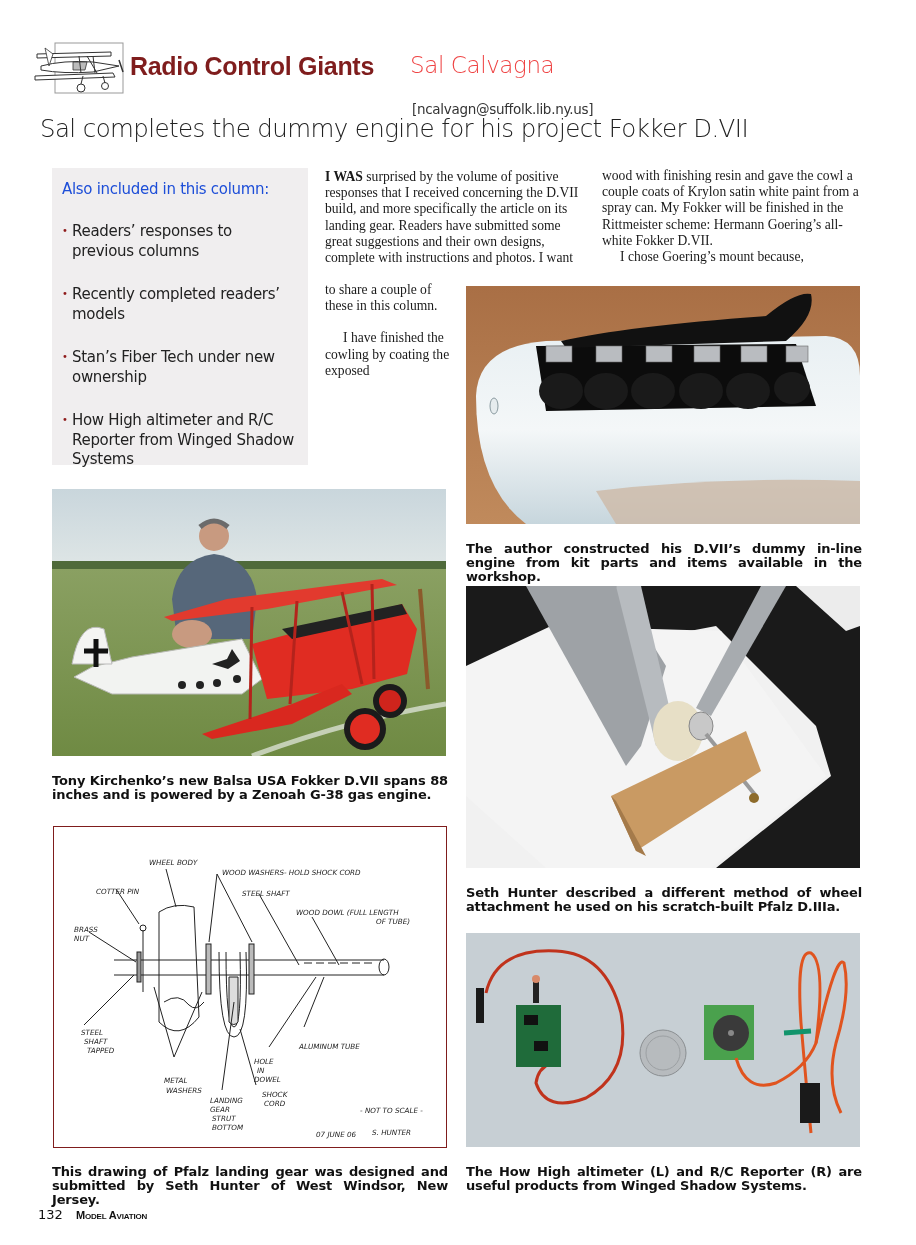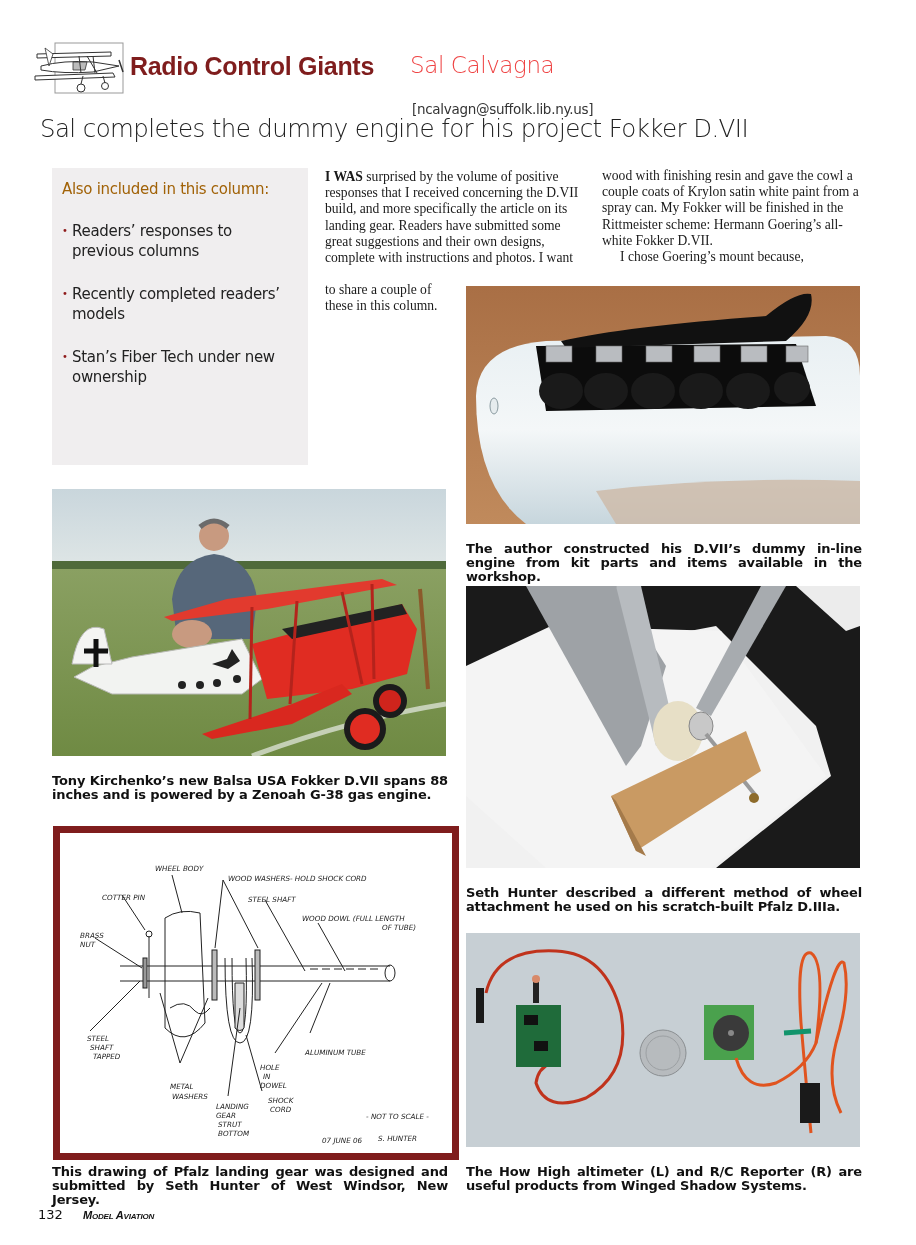--- a/index.html
+++ b/index.html
@@ -8,55 +8,55 @@
 
   
   .logo { left: 33px; top: 40px; width: 96px; height: 56px; }
   .column-name { left: 130px; top: 52px; font-family: "Liberation Sans", sans-serif; font-weight: bold; font-size: 25px; color: #7f1d1d; letter-spacing: -0.3px; }
   .author { left: 410px; top: 52px; font-family: "DejaVu Sans", sans-serif; font-size: 23px; color: #ef4444; font-weight: 300; letter-spacing: -0.4px; }
   .email { left: 412px; top: 81px; font-family: "DejaVu Sans", sans-serif; font-size: 13.5px; color: #333; letter-spacing: -0.3px; margin-top: 20px; }
   .headline { left: 40px; top: 114px; font-family: "DejaVu Sans", sans-serif; font-size: 24.5px; color: #222; letter-spacing: -0.6px; font-weight: 300; text-align: center; }
 
   
   .sidebar { left: 52px; top: 168px; width: 256px; height: 297px; background: #f0eeef; box-sizing: border-box; padding: 12px 10px 0 10px; font-family: "DejaVu Sans", sans-serif; }
-  .sidebar-title { font-size: 15px; color: #a16207; margin-bottom: 14px; letter-spacing: -0.3px; }
+  .sidebar-title { font-size: 15px; color: #1d4ed8; margin-bottom: 14px; letter-spacing: -0.3px; }
   .sidebar-list { list-style: none; margin: 0; padding: 0; }
   .sidebar-list li { font-size: 15px; line-height: 19.5px; color: #222; margin-bottom: 18px; padding-left: 10px; text-indent: -10px; letter-spacing: -0.3px; margin-top: 23px; }
   .bullet { color: #8e1a1a; font-size: 10px; display: inline-block; width: 10px; text-indent: 0; vertical-align: 2px; }
 
   
   .bodytext { font-family: Liberation Serif, serif; font-size: 13.6px; line-height: 16.2px; color: #1a1a1a; }
   .bodytext p { margin: 0; }
   .bodytext b { font-weight: bold; }
   .col2a { left: 325px; top: 169px; width: 262px; }
   .col2b { left: 325px; top: 282px; width: 132px; }
   .col3 { left: 602px; top: 168px; width: 270px; }
   .indent { text-indent: 18px; }
   .gap { height: 16px; }
 
   
   .photo { overflow: hidden; }
   .photo svg { display: block; }
   .p-engine { left: 466px; top: 286px; width: 394px; height: 238px; }
   .p-plane { left: 52px; top: 489px; width: 394px; height: 267px; }
   .p-wheel { left: 466px; top: 586px; width: 394px; height: 282px; }
-  .p-drawing { left: 53px; top: 826px; width: 392px; height: 320px; border: 7px solid #7f1d1d; background: #fff; }
+  .p-drawing { left: 53px; top: 826px; width: 392px; height: 320px; border: 1px solid #7f1d1d; background: #fff; }
   .p-alt { left: 466px; top: 933px; width: 394px; height: 214px; }
 
   
   .caption { font-family: "DejaVu Sans", sans-serif; font-weight: bold; font-size: 13px; line-height: 14px; color: #111; text-align: justify; letter-spacing: -0.15px; }
   .cap-engine { left: 466px; top: 542px; width: 396px; }
   .cap-plane { left: 52px; top: 774px; width: 396px; }
   .cap-wheel { left: 466px; top: 886px; width: 396px; }
   .cap-drawing { left: 52px; top: 1165px; width: 396px; }
   .cap-alt { left: 466px; top: 1165px; width: 396px; }
 
   
   .folio { left: 38px; top: 1207px; font-family: "DejaVu Sans", sans-serif; font-size: 13px; color: #111; }
-  .folio .pub { font-family: "Liberation Sans", sans-serif; font-weight: bold; font-style: italic; font-size: 11px; letter-spacing: -0.2px; margin-left: 16px; font-variant: small-caps; }
+  .folio .pub { font-family: "Liberation Sans", sans-serif; font-weight: bold; font-size: 11px; letter-spacing: -0.2px; margin-left: 9px; font-variant: small-caps; }
 
   
   .dl { font-family: "DejaVu Sans", sans-serif; font-size: 7.2px; fill: #222; font-style: italic; }
 </style>
 </head>
 <body>
 
 <div class="abs logo">
   <svg width="96" height="56" viewBox="0 0 96 56">
     <rect x="22" y="3" width="68" height="50" fill="none" stroke="#999" stroke-width="1"></rect>
@@ -79,29 +79,31 @@
 <div class="abs author">Sal Calvagna</div>
 <div class="abs email">[ncalvagn@suffolk.lib.ny.us]</div>
 <div class="abs headline">Sal completes the dummy engine for his project Fokker D.VII</div>
 
 <div class="abs sidebar">
   <div class="sidebar-title">Also included in this column:</div>
   <ul class="sidebar-list">
     <li><span class="bullet">•</span><span>Readers’ responses to previous columns</span></li>
     <li><span class="bullet">•</span><span>Recently completed readers’ models</span></li>
     <li><span class="bullet">•</span><span>Stan’s Fiber Tech under new ownership</span></li>
+    <li><span class="bullet">•</span><span>How High altimeter and R/C Reporter from Winged Shadow Systems</span></li>
   </ul>
 </div>
 
 <div class="abs bodytext col2a">
   <p><b>I WAS</b> <span>surprised by the volume of positive responses that I received concerning the D.VII build, and more specifically the article on its landing gear. Readers have submitted some great suggestions and their own designs, complete with instructions and photos. I want</span></p>
 </div>
 <div class="abs bodytext col2b">
   <p>to share a couple of these in this column.</p>
   <div class="gap"></div>
+  <p class="indent">I have finished the cowling by coating the exposed</p>
 </div>
 <div class="abs bodytext col3">
   <p>wood with finishing resin and gave the cowl a couple coats of Krylon satin white paint from a spray can. My Fokker will be finished in the Rittmeister scheme: Hermann Goering’s all-white Fokker D.VII.</p>
   <p class="indent">I chose Goering’s mount because,</p>
 </div>
 
 <div class="abs photo p-engine">
   <svg width="394" height="238" viewBox="0 0 394 238">
     <defs>
       <linearGradient id="eg-bg" x1="0" y1="0" x2="0" y2="1">

